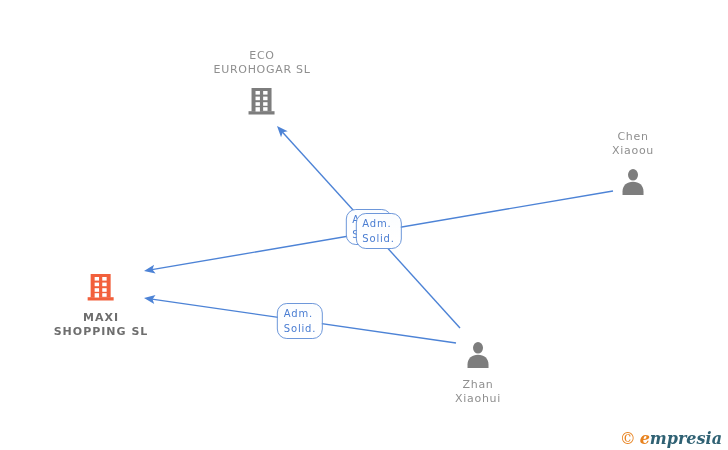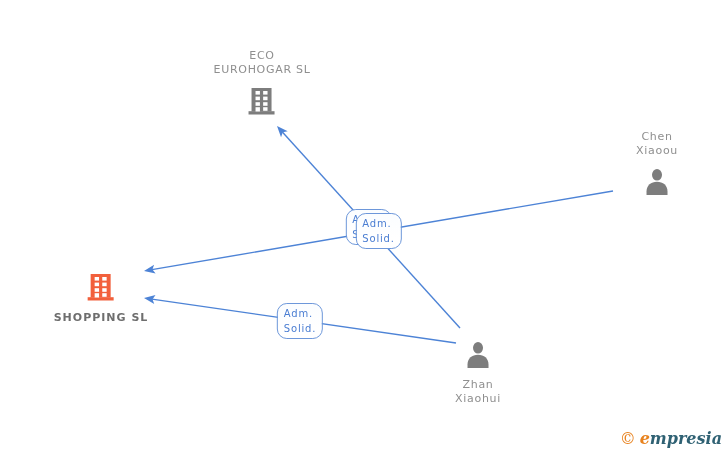--- a/index.html
+++ b/index.html
@@ -116,21 +116,21 @@
             <rect x="15.6" y="4" width="4.4" height="3.6"></rect>
             <rect x="8" y="9.6" width="4.4" height="3.6"></rect>
             <rect x="15.6" y="9.6" width="4.4" height="3.6"></rect>
             <rect x="8" y="15.2" width="4.4" height="3.6"></rect>
             <rect x="15.6" y="15.2" width="4.4" height="3.6"></rect>
             <rect x="8" y="20.2" width="4.4" height="4.3"></rect>
             <rect x="15.6" y="20.2" width="4.4" height="3.6"></rect>
           </g>
         </svg></span>
     </div>
-    <div class="node" style="left: 633px; top: 130px; margin-left: 24px;">
+    <div class="node" style="left: 633px; top: 130px;">
       <div class="node-label">
         <div>Chen</div>
         <div>Xiaoou</div>
       </div>
       <span class="icon-wrap"><svg width="26" height="27" viewBox="0 0 26 27">
           <ellipse cx="13" cy="6.8" rx="5" ry="5.8" fill="#7d7d7d"></ellipse>
           <path d="M2.5,27 L2.5,23.5 C2.5,17.5 7,13.8 13,13.8 C19,13.8 23.5,17.5 23.5,23.5 L23.5,27 Z" fill="#7d7d7d"></path>
         </svg></span>
     </div>
     <div class="node emphasis" style="left: 101px; top: 273px;">
@@ -142,20 +142,21 @@
             <rect x="15.6" y="4" width="4.4" height="3.6"></rect>
             <rect x="8" y="9.6" width="4.4" height="3.6"></rect>
             <rect x="15.6" y="9.6" width="4.4" height="3.6"></rect>
             <rect x="8" y="15.2" width="4.4" height="3.6"></rect>
             <rect x="15.6" y="15.2" width="4.4" height="3.6"></rect>
             <rect x="8" y="20.2" width="4.4" height="4.3"></rect>
             <rect x="15.6" y="20.2" width="4.4" height="3.6"></rect>
           </g>
         </svg></span>
       <div class="node-label">
+        <div>MAXI</div>
         <div>SHOPPING SL</div>
       </div>
     </div>
     <div class="node" style="left: 478px; top: 341px;">
       <span class="icon-wrap"><svg width="26" height="27" viewBox="0 0 26 27">
           <ellipse cx="13" cy="6.8" rx="5" ry="5.8" fill="#7d7d7d"></ellipse>
           <path d="M2.5,27 L2.5,23.5 C2.5,17.5 7,13.8 13,13.8 C19,13.8 23.5,17.5 23.5,23.5 L23.5,27 Z" fill="#7d7d7d"></path>
         </svg></span>
       <div class="node-label">
         <div>Zhan</div>

